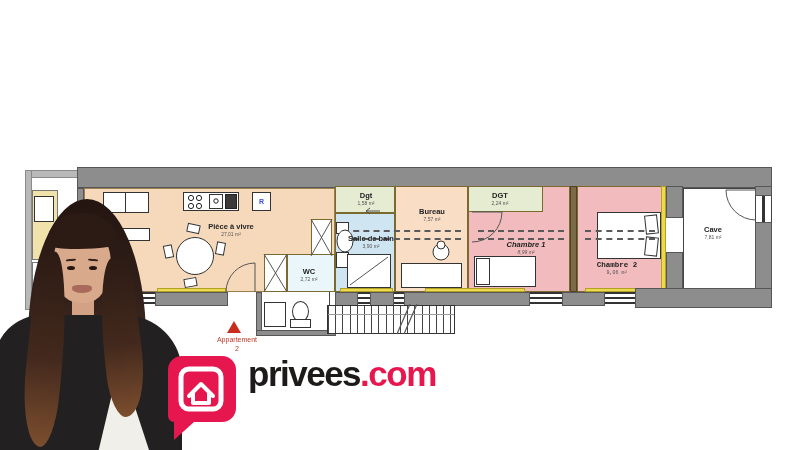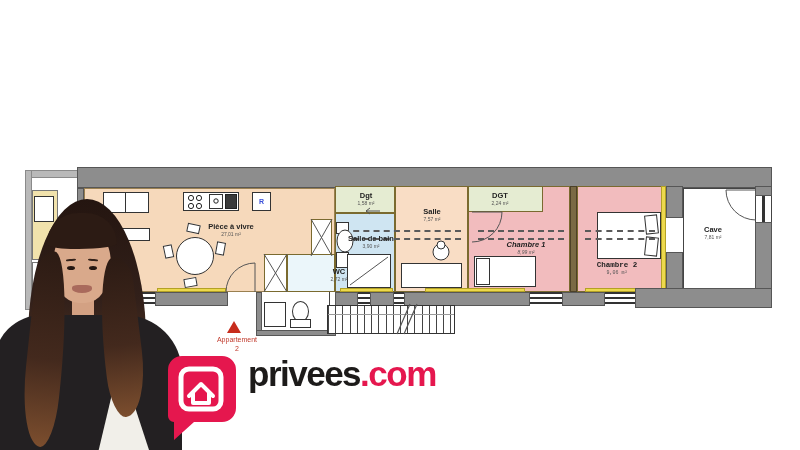--- a/index.html
+++ b/index.html
@@ -192,30 +192,30 @@
     </svg>
 
     <div class="room-label" style="left:231px;top:229px;">
       <div class="rname">Pièce à vivre</div>
       <div class="rarea">27,01 m²</div>
     </div>
     <div class="room-label" style="left:366px;top:198px;">
       <div class="rname">Dgt</div>
       <div class="rarea">1,58 m²</div>
     </div>
-    <div class="room-label" style="left:309px;top:274px;margin-left:30px;">
+    <div class="room-label" style="left:309px;top:274px;">
       <div class="rname">WC</div>
       <div class="rarea">2,72 m²</div>
     </div>
     <div class="room-label" style="left:371px;top:241px;">
       <div class="rname">Salle de bain</div>
       <div class="rarea">3,90 m²</div>
     </div>
     <div class="room-label" style="left:432px;top:214px;">
-      <div class="rname">Salle</div>
+      <div class="rname">Bureau</div>
       <div class="rarea">7,57 m²</div>
     </div>
     <div class="room-label" style="left:500px;top:198px;">
       <div class="rname">DGT</div>
       <div class="rarea">2,24 m²</div>
     </div>
     <div class="room-label" style="left:526px;top:247px;font-style:italic;">
       <div class="rname">Chambre 1</div>
       <div class="rarea">8,99 m²</div>
     </div>

